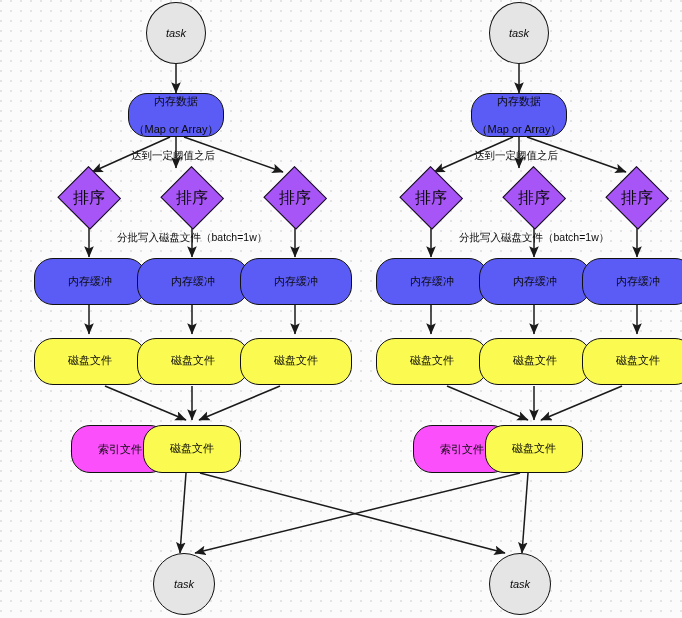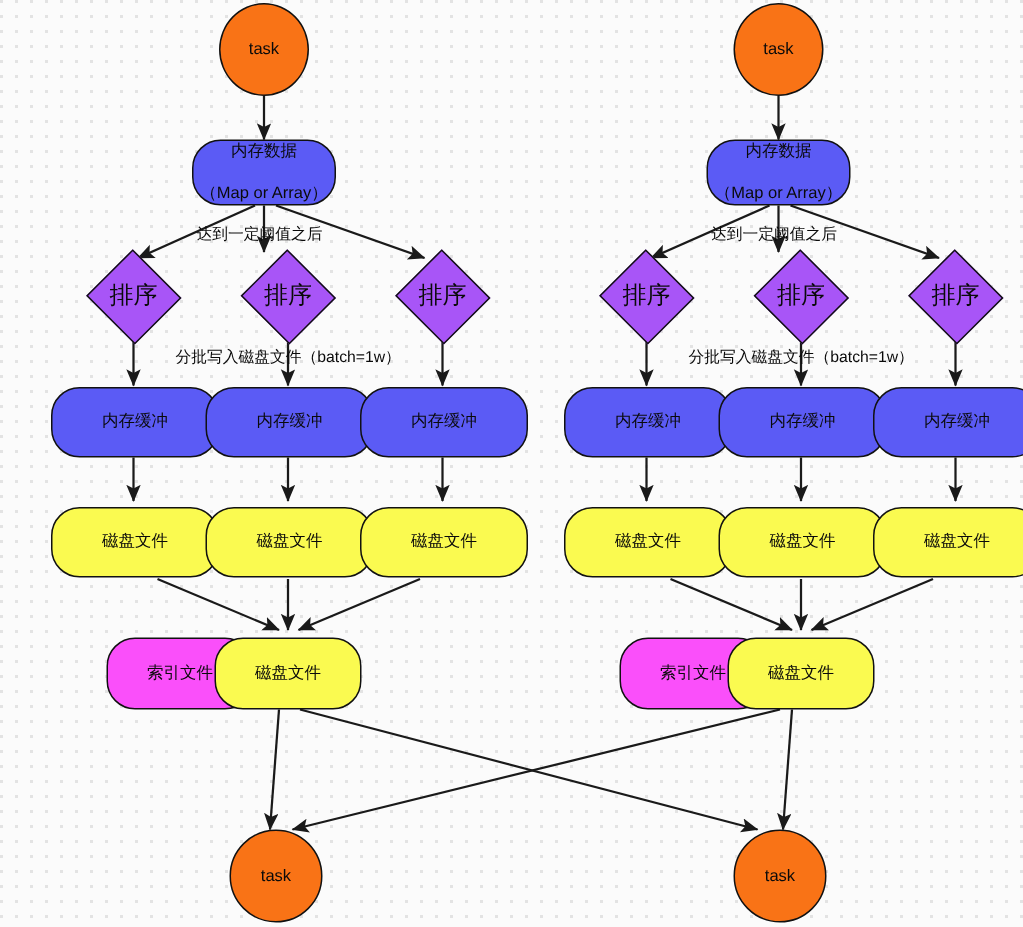--- a/index.html
+++ b/index.html
@@ -60,23 +60,23 @@
     height: 70.7%;
     transform: translate(-50%, -50%) rotate(45deg);
     border: 1.6px solid #111111;
     background-color: #a855f7;
   }
   .node.diamond .dia-label {
     position: relative;
     z-index: 2;
     font-size: 16px;
   }
-  .c-green  { background-color: #f97316; }
+  .c-green  { background-color: #e5e5e5; font-style: italic; }
   .c-blue   { background-color: #5b5bf5; }
-  .c-yellow { background-color: #fafa50; }
+  .c-yellow { background-color: #fafa50; font-family: Liberation Mono, monospace; }
   .c-magenta{ background-color: #fa4ffa; margin-left: 40px; }
 
   .edge-label {
     position: absolute;
     font-size: 10.5px;
     color: #0a0a0a;
     white-space: nowrap;
     z-index: 4;
   }
   .node .lbl {

